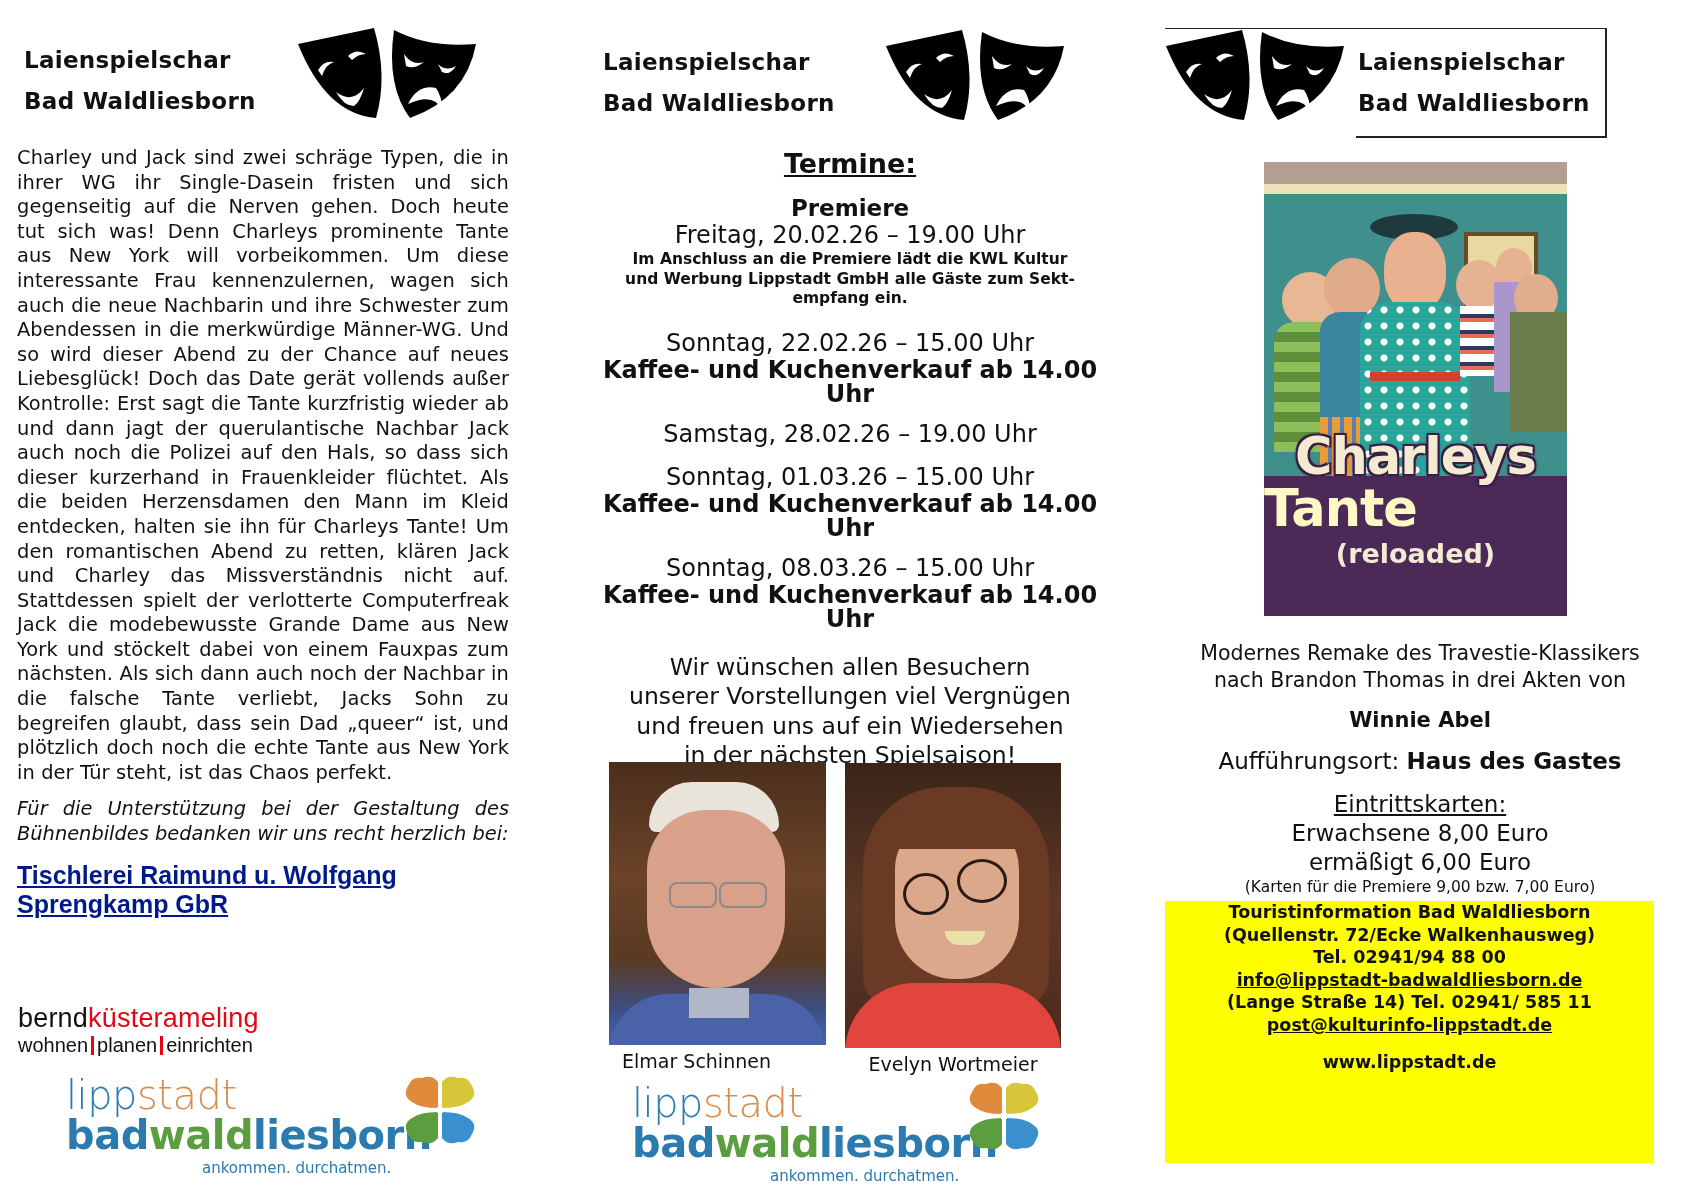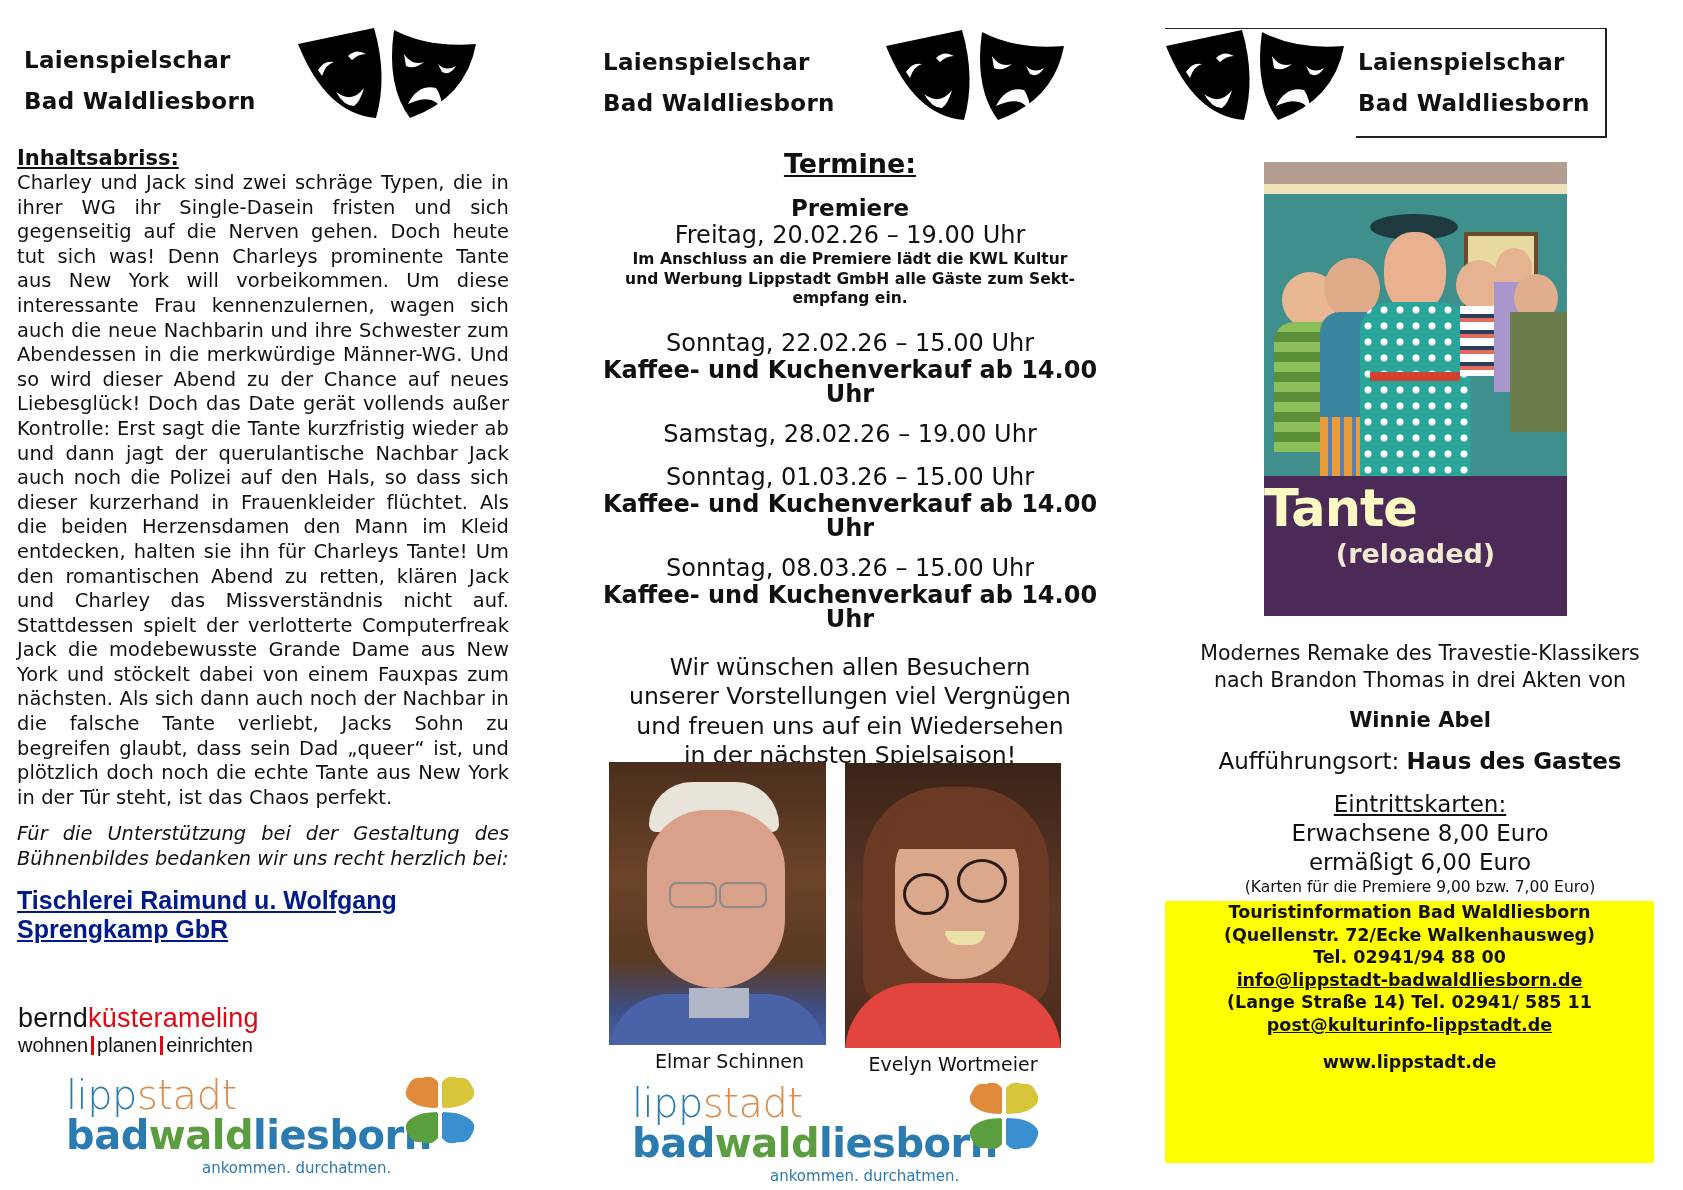--- a/index.html
+++ b/index.html
@@ -50,21 +50,20 @@
     <path d="M52,30 Q60,22 70,28 Q62,28 56,34Z" fill="#fff"></path>
     <path d="M40,66 Q56,78 68,62 Q64,76 58,80 Q48,80 40,66Z" fill="#fff"></path>
     <path d="M96,4 Q130,20 180,18 Q168,70 112,92 Q86,70 96,4Z" fill="#fff" stroke="#000" stroke-width="0"></path>
     <path d="M98,4 Q132,22 180,18 Q170,72 114,92 Q90,60 98,4Z" fill="#000"></path>
     <path d="M108,28 Q116,40 128,36 Q118,44 110,40Z" fill="#fff"></path>
     <path d="M142,38 Q150,46 160,40 Q154,50 146,46Z" fill="#fff"></path>
     <path d="M112,78 Q122,58 140,62 Q146,70 146,84 Q138,66 112,78Z" fill="#fff"></path>
   </svg>
 
   <div class="abs" style="left:17px;top:146px;width:492px;">
-    <div class="heading">Inhaltsabriss:</div>
     <div class="body" style="hyphens:manual;">Charley und Jack sind zwei schräge Typen, die in ihrer WG ihr Single-Dasein fristen und sich gegenseitig auf die Nerven gehen. Doch heute tut sich was! Denn Charleys prominente Tante aus New York will vorbeikommen. Um diese interessante Frau kennenzulernen, wagen sich auch die neue Nachbarin und ihre Schwester zum Abendessen in die merkwürdige Männer-WG. Und so wird dieser Abend zu der Chance auf neues Liebesglück! Doch das Date gerät vollends außer Kontrolle: Erst sagt die Tante kurzfristig wieder ab und dann jagt der queru­lantische Nachbar Jack auch noch die Polizei auf den Hals, so dass sich dieser kurzerhand in Frauenkleider flüchtet. Als die beiden Herzens­damen den Mann im Kleid entdecken, halten sie ihn für Charleys Tante! Um den romantischen Abend zu retten, klären Jack und Charley das Missverständnis nicht auf. Stattdessen spielt der verlotterte Computerfreak Jack die modebe­wusste Grande Dame aus New York und stö­ckelt dabei von einem Fauxpas zum nächsten. Als sich dann auch noch der Nachbar in die fal­sche Tante verliebt, Jacks Sohn zu begreifen glaubt, dass sein Dad „queer“ ist, und plötzlich doch noch die echte Tante aus New York in der Tür steht, ist das Chaos perfekt.</div>
     <div class="thanks">Für die Unterstützung bei der Gestaltung des Bühnenbildes bedanken wir uns recht herzlich bei:</div>
     <div class="sponsor">
       <div>Tischlerei Raimund u. Wolfgang </div>
       <div>Sprengkamp GbR</div>
     </div>
   </div>
 
   <div class="abs" style="left:18px;top:1003px;">
     <div class="kuester-top"><span>bernd</span><span class="red">küsterameling</span></div>
@@ -141,21 +140,21 @@
   </div>
   <div class="photo" style="left:845px;top:763px;width:216px;height:285px;background:linear-gradient(180deg,#3a2418 0%,#5c3826 50%,#4a2a1e 100%);">
     <div style="position:absolute;left:18px;top:24px;width:186px;height:220px;border-radius:80px 80px 30px 30px;background:#6a3a24;"></div>
     <div style="position:absolute;left:50px;top:56px;width:124px;height:160px;border-radius:50px 50px 60px 60px;background:#dba88c;"></div>
     <div style="position:absolute;left:40px;top:38px;width:142px;height:48px;border-radius:60px 60px 8px 8px;background:#6a3a24;"></div>
     <div style="position:absolute;left:58px;top:110px;width:40px;height:36px;border:3px solid #2a1a14;border-radius:50%;"></div>
     <div style="position:absolute;left:112px;top:96px;width:44px;height:38px;border:3px solid #2a1a14;border-radius:50%;"></div>
     <div style="position:absolute;left:100px;top:168px;width:40px;height:14px;background:#e9e1a8;border-radius:0 0 20px 20px;"></div>
     <div style="position:absolute;left:0;top:220px;width:216px;height:70px;background:#e2453e;border-radius:70px 70px 0 0;"></div>
   </div>
-  <div class="cap" style="left:621px;top:1050px;width:217px;text-align:center;">Elmar Schinnen</div>
+  <div class="cap" style="left:588px;top:1050px;width:217px;text-align:center;">Elmar Schinnen</div>
   <div class="cap" style="left:845px;top:1053px;width:216px;">Evelyn Wortmeier</div>
 
   <div class="abs lipp-logo" style="left:632px;top:1083px;text-align:left;">
     <div class="l1"><span style="color:#2b7bb0">lipp</span><span style="color:#d98b4a">stadt</span></div>
     <div class="l2"><span style="color:#2b7bb0">bad</span><span style="color:#5a9e3f">wald</span><span style="color:#2b7bb0">liesborn</span></div>
     <div class="l3" style="margin-left:138px;margin-top:4px;">ankommen. durchatmen.</div>
   </div>
   <svg class="abs" style="left:966px;top:1080px;" width="76" height="72" viewBox="0 0 76 72">
     <path d="M36,34 L36,8 Q30,0 20,4 Q10,2 6,12 Q0,22 10,28 Q18,34 36,34Z" fill="#e08a3c"></path>
     <path d="M40,34 L40,8 Q46,0 56,4 Q66,2 70,12 Q76,22 66,28 Q58,34 40,34Z" fill="#d7c63a"></path>
@@ -199,20 +198,21 @@
     <div style="position:absolute;left:120px;top:70px;width:62px;height:80px;border-radius:45%;background:#e9b190;"></div>
     <div style="position:absolute;left:96px;top:140px;width:110px;height:200px;border-radius:30px 30px 10px 10px;background:radial-gradient(circle,#fff 3px,transparent 4px) 0 0/16px 16px,#2aa59a;"></div>
     <div style="position:absolute;left:106px;top:210px;width:90px;height:9px;background:#d2412f;"></div>
     <div style="position:absolute;left:192px;top:98px;width:46px;height:50px;border-radius:50%;background:#e5b392;"></div>
     <div style="position:absolute;left:196px;top:144px;width:40px;height:70px;background:repeating-linear-gradient(180deg,#fff 0 8px,#2a3e5c 8px 12px,#e26b5c 12px 16px);"></div>
     <div style="position:absolute;left:232px;top:86px;width:36px;height:40px;border-radius:50%;background:#e5b392;"></div>
     <div style="position:absolute;left:230px;top:120px;width:40px;height:110px;background:#a996cc;"></div>
     <div style="position:absolute;left:250px;top:112px;width:44px;height:48px;border-radius:50%;background:#e0ae8c;"></div>
     <div style="position:absolute;left:246px;top:150px;width:57px;height:120px;background:#6a7d4a;"></div>
     <div style="position:absolute;left:0;top:314px;width:303px;height:140px;background:#4b2a57;"></div>
+    <div style="position:absolute;left:0;top:268px;width:303px;text-align:center;font-family:'DejaVu Sans',sans-serif;font-weight:bold;font-size:51px;line-height:54px;color:#f3ead2;text-shadow:0 0 4px #3a1e44,2px 2px 0 #3a1e44,-2px -2px 0 #3a1e44,2px -2px 0 #3a1e44,-2px 2px 0 #3a1e44;letter-spacing:-1px;">Charleys</div>
     <div style="position:absolute;left:0;top:320px;width:303px;text-align:left;font-family:'DejaVu Sans',sans-serif;font-weight:bold;font-size:51px;line-height:54px;color:#fef9c3;letter-spacing:-1px;">Tante</div>
     <div style="position:absolute;left:0;top:376px;width:303px;text-align:center;font-family:'DejaVu Sans',sans-serif;font-weight:bold;font-size:27px;line-height:32px;color:#f3ead2;">(reloaded)</div>
   </div>
 
   <div class="abs" style="left:1170px;top:640px;width:500px;">
     <div style="font-size:20.5px;line-height:27px;">
       <div>Modernes Remake des Travestie-Klassikers</div>
       <div>nach Brandon Thomas in drei Akten von</div>
     </div>
     <div style="font-size:21px;font-weight:bold;margin-top:12px;line-height:28px;">Winnie Abel</div>

